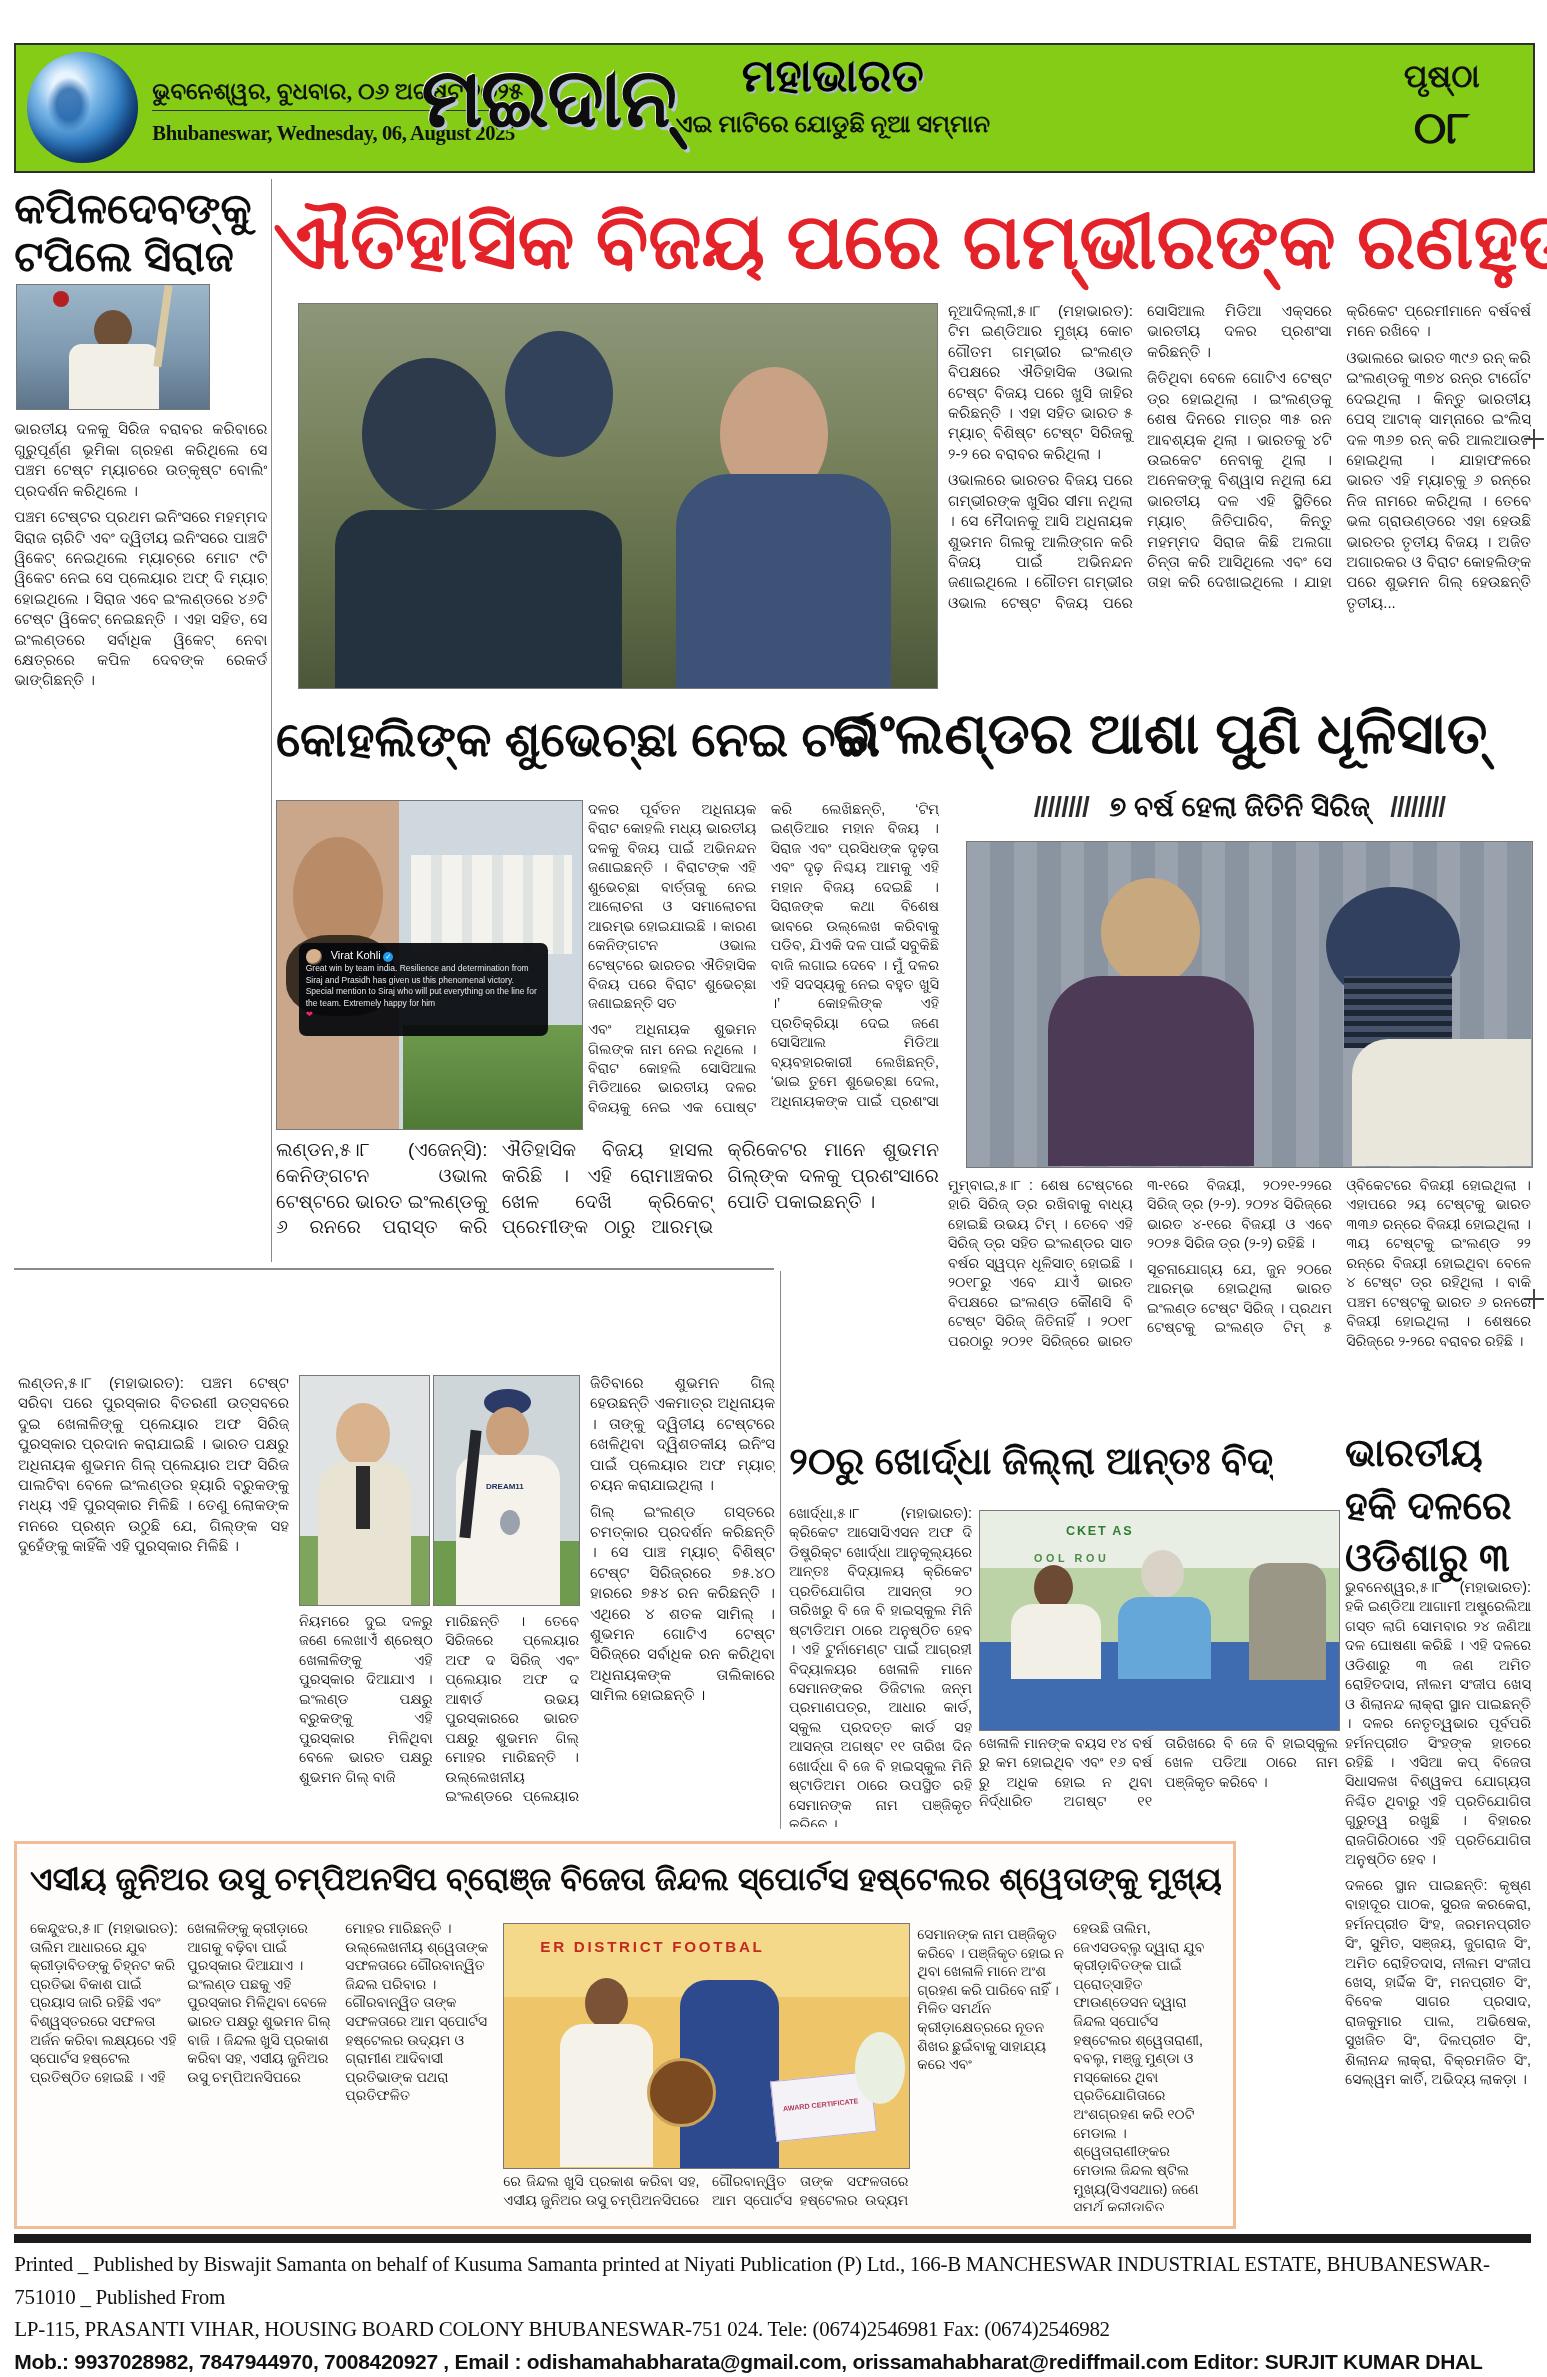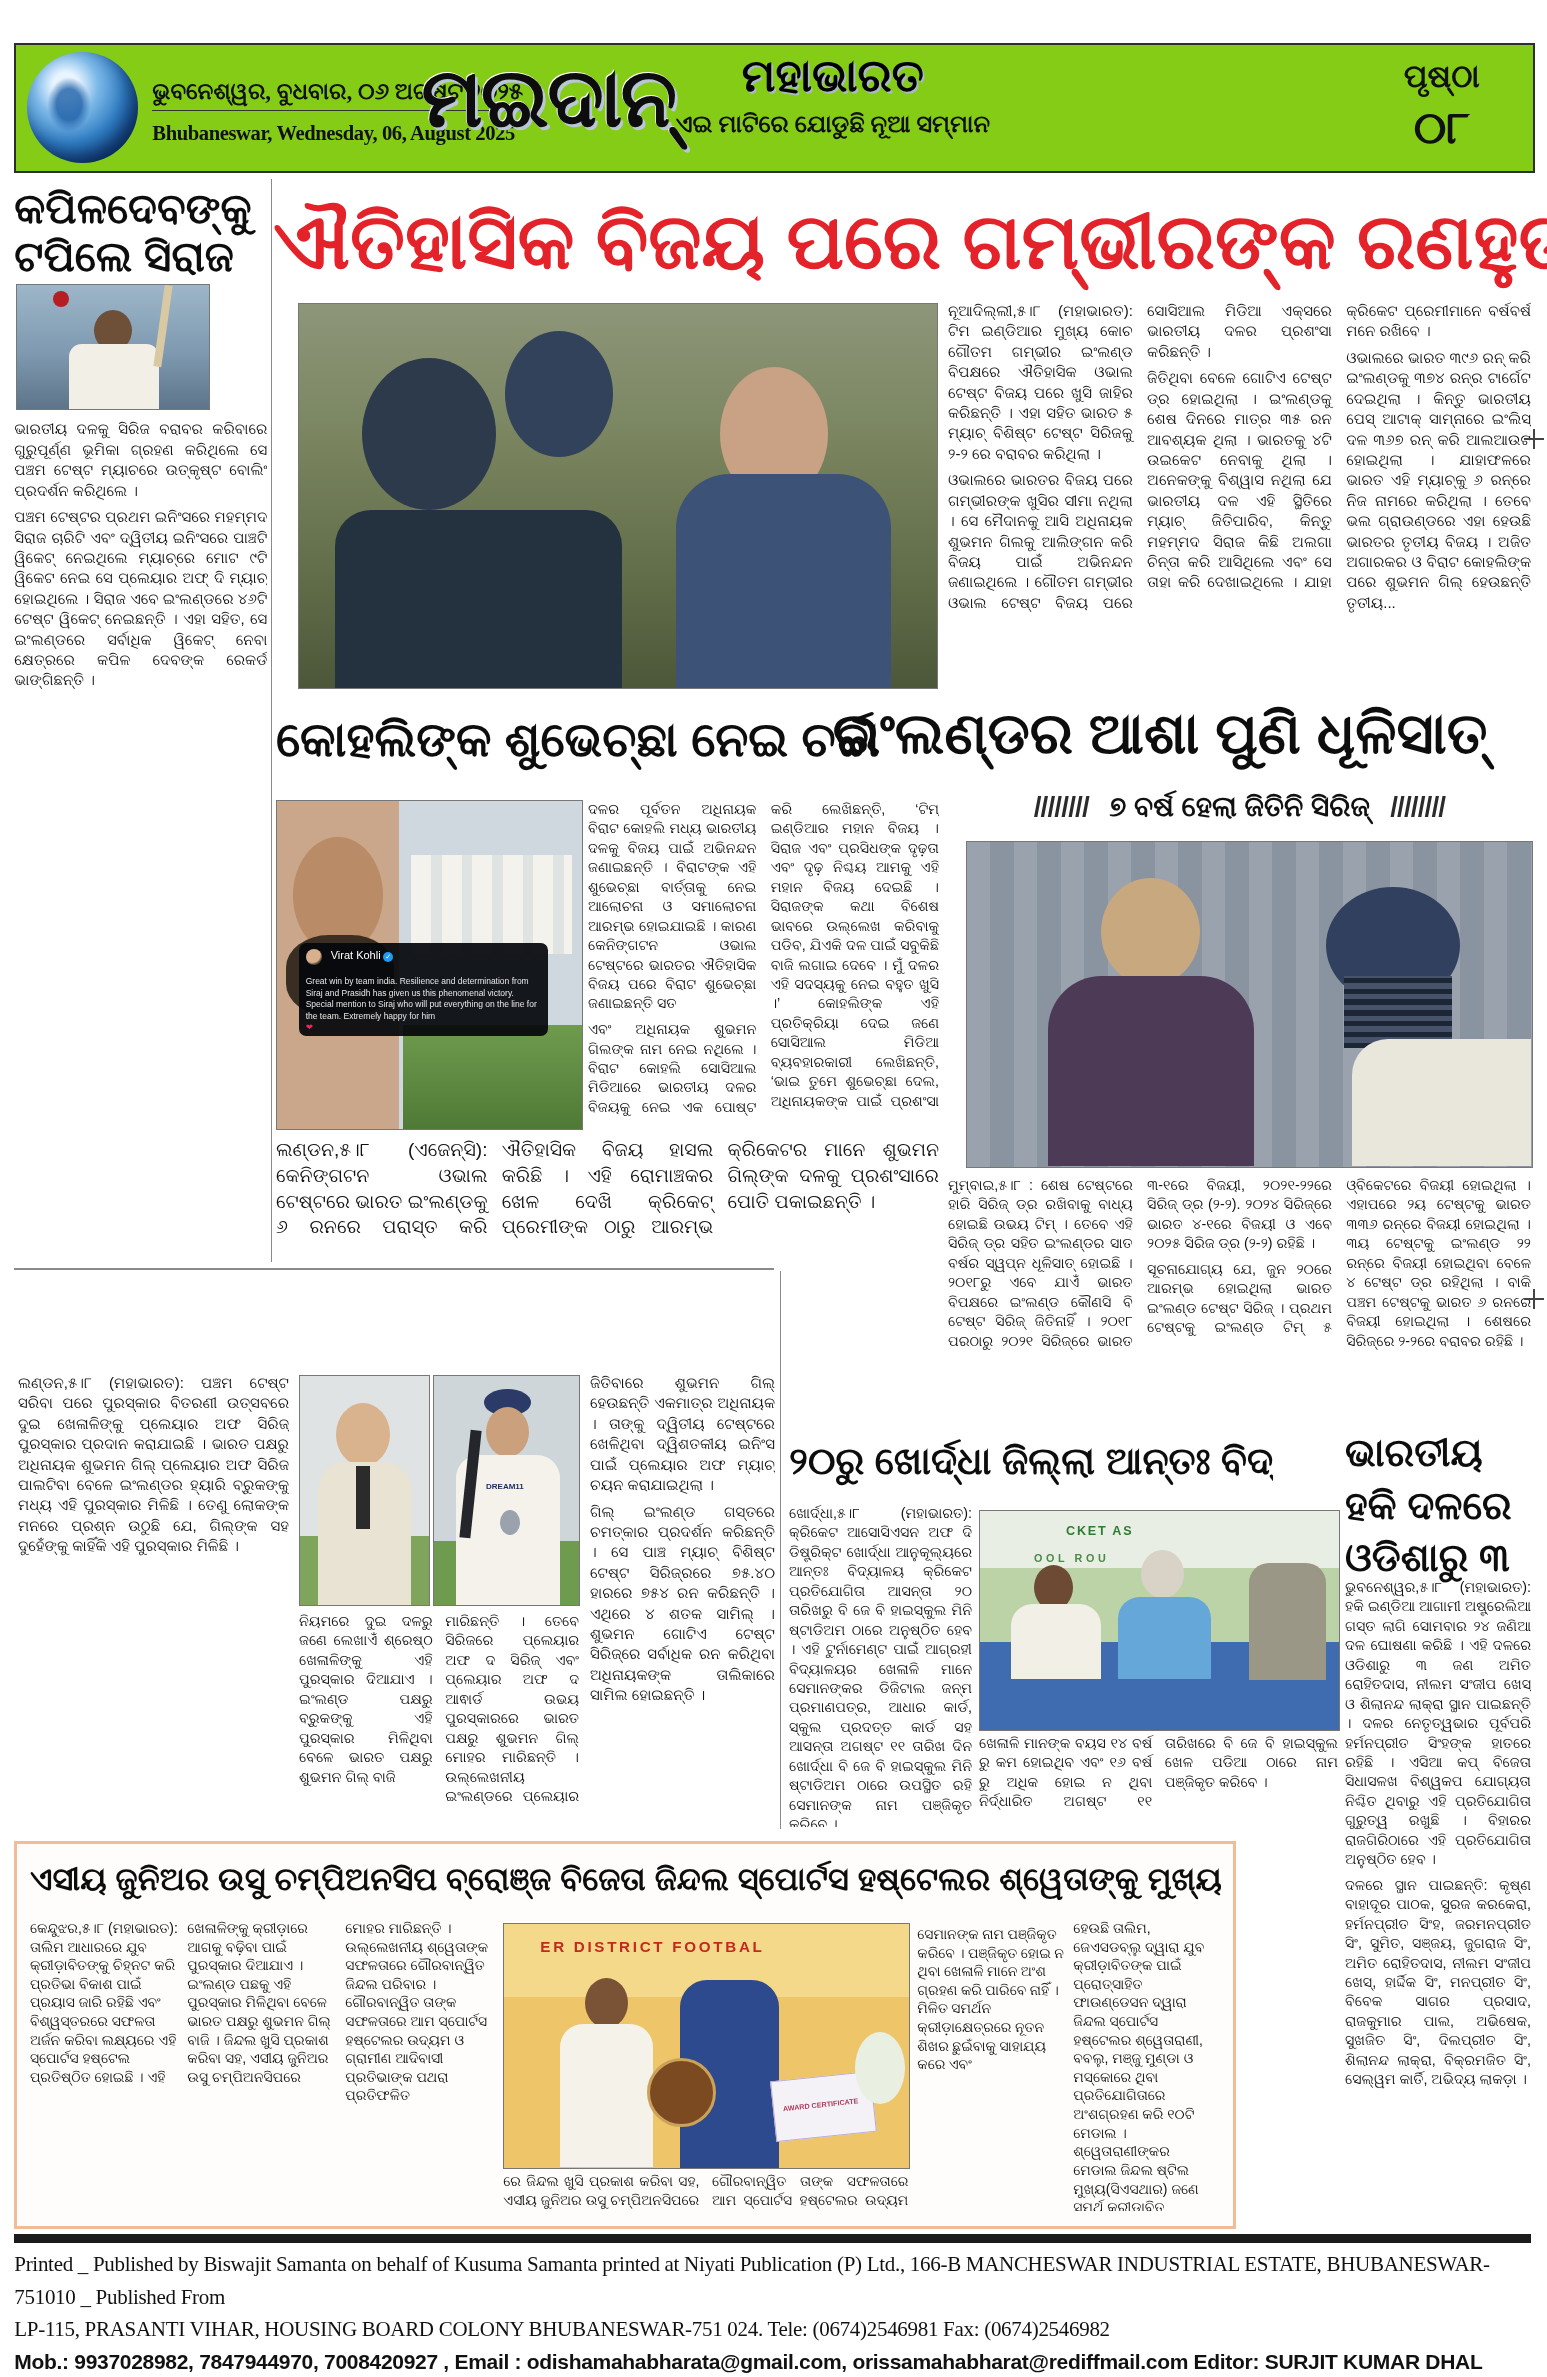--- a/index.html
+++ b/index.html
@@ -110,21 +110,21 @@
   <div class="photo abs" style="left:276px;top:800px;width:305px;height:328px;background:linear-gradient(90deg,#caa78b 0 40%,#cfd8de 40% 100%);">
     <div class="blob" style="left:16px;top:36px;width:90px;height:117px;background:#b98b66;"></div>
     <div class="slab" style="left:9px;top:134px;width:108px;height:81px;background:#3a2d22;border-radius:40%;"></div>
     <div class="slab" style="left:134px;top:54px;width:161px;height:99px;background:repeating-linear-gradient(90deg,#f3f2ec 0 20px,#dfe3e2 20px 30.5px);"></div>
     <div class="slab" style="left:126px;top:224px;width:179px;height:104px;background:linear-gradient(180deg,#6f9b4e,#4f7a36);"></div>
     <div class="tweet" style="left:21.5px;top:142px;width:235px;height:82px;">
       <div class="tavatar"></div>
       <div style="margin-left:25px;">
         <span class="tname">Virat Kohli</span><span class="tcheck">✓</span>
       </div>
-      <div style="margin-top:13px;">Great win by team india. Resilience and determination from Siraj and Prasidh has given us this phenomenal victory. Special mention to Siraj who will put everything on the line for the team. Extremely happy for him</div>
+      <div style="margin-top:0;">Great win by team india. Resilience and determination from Siraj and Prasidh has given us this phenomenal victory. Special mention to Siraj who will put everything on the line for the team. Extremely happy for him</div>
       <div style="color:#f4245e;">❤</div>
     </div>
   </div>
   <div class="abs bt" style="left:588px;top:800px;width:351px;height:330px;column-count:2;column-gap:14.3px;overflow:hidden;font-size:14.3px;">
       <p>ଦଳର ପୂର୍ବତନ ଅଧିନାୟକ ବିରାଟ କୋହଲି ମଧ୍ୟ ଭାରତୀୟ ଦଳକୁ ବିଜୟ ପାଇଁ ଅଭିନନ୍ଦନ ଜଣାଇଛନ୍ତି । ବିରାଟଙ୍କ ଏହି ଶୁଭେଚ୍ଛା ବାର୍ତ୍ତାକୁ ନେଇ ଆଲୋଚନା ଓ ସମାଲୋଚନା ଆରମ୍ଭ ହୋଇଯାଇଛି । କାରଣ କେନିଙ୍ଗଟନ ଓଭାଲ ଟେଷ୍ଟରେ ଭାରତର ଐତିହାସିକ ବିଜୟ ପରେ ବିରାଟ ଶୁଭେଚ୍ଛା ଜଣାଇଛନ୍ତି ସତ</p>
       <p>ଏବଂ ଅଧିନାୟକ ଶୁଭମନ ଗିଲଙ୍କ ନାମ ନେଇ ନଥିଲେ । ବିରାଟ କୋହଲି ସୋସିଆଲ ମିଡିଆରେ ଭାରତୀୟ ଦଳର ବିଜୟକୁ ନେଇ ଏକ ପୋଷ୍ଟ କରି ଲେଖିଛନ୍ତି, ‘ଟିମ୍ ଇଣ୍ଡିଆର ମହାନ ବିଜୟ । ସିରାଜ ଏବଂ ପ୍ରସିଧଙ୍କ ଦୃଢ଼ତା ଏବଂ ଦୃଢ଼ ନିଶ୍ଚୟ ଆମକୁ ଏହି ମହାନ ବିଜୟ ଦେଇଛି । ସିରାଜଙ୍କ କଥା ବିଶେଷ ଭାବରେ ଉଲ୍ଲେଖ କରିବାକୁ ପଡିବ, ଯିଏକି ଦଳ ପାଇଁ ସବୁକିଛି ବାଜି ଲଗାଇ ଦେବେ । ମୁଁ ଦଳର ଏହି ସଦସ୍ୟକୁ ନେଇ ବହୁତ ଖୁସି ।’ କୋହଲିଙ୍କ ଏହି ପ୍ରତିକ୍ରିୟା ଦେଇ ଜଣେ ସୋସିଆଲ ମିଡିଆ ବ୍ୟବହାରକାରୀ ଲେଖିଛନ୍ତି, ‘ଭାଇ ତୁମେ ଶୁଭେଚ୍ଛା ଦେଲ, ଅଧିନାୟକଙ୍କ ପାଇଁ ପ୍ରଶଂସା ଭୁଲିଗଲ କି ।’ ଆଉ ଜଣେ ବ୍ୟବହାରକାରୀ ଲେଖିଛନ୍ତି ଗିଲ ଏବଂ ଗୌତମ ଗମ୍ଭୀର...</p>
     </div>
   <div class="abs bt" style="left:276px;top:1137px;width:663px;height:126px;column-count:3;column-gap:14.3px;overflow:hidden;font-size:19px;">
       <p>ଲଣ୍ଡନ,୫।୮ (ଏଜେନ୍ସି): କେନିଙ୍ଗଟନ ଓଭାଲ ଟେଷ୍ଟରେ ଭାରତ ଇଂଲଣ୍ଡକୁ ୬ ରନରେ ପରାସ୍ତ କରି ଐତିହାସିକ ବିଜୟ ହାସଲ କରିଛି । ଏହି ରୋମାଞ୍ଚକର ଖେଳ ଦେଖି କ୍ରିକେଟ୍ ପ୍ରେମୀଙ୍କ ଠାରୁ ଆରମ୍ଭ କ୍ରିକେଟର ମାନେ ଶୁଭମନ ଗିଲ୍‌ଙ୍କ ଦଳକୁ ପ୍ରଶଂସାରେ ପୋତି ପକାଇଛନ୍ତି ।</p>
     </div>

